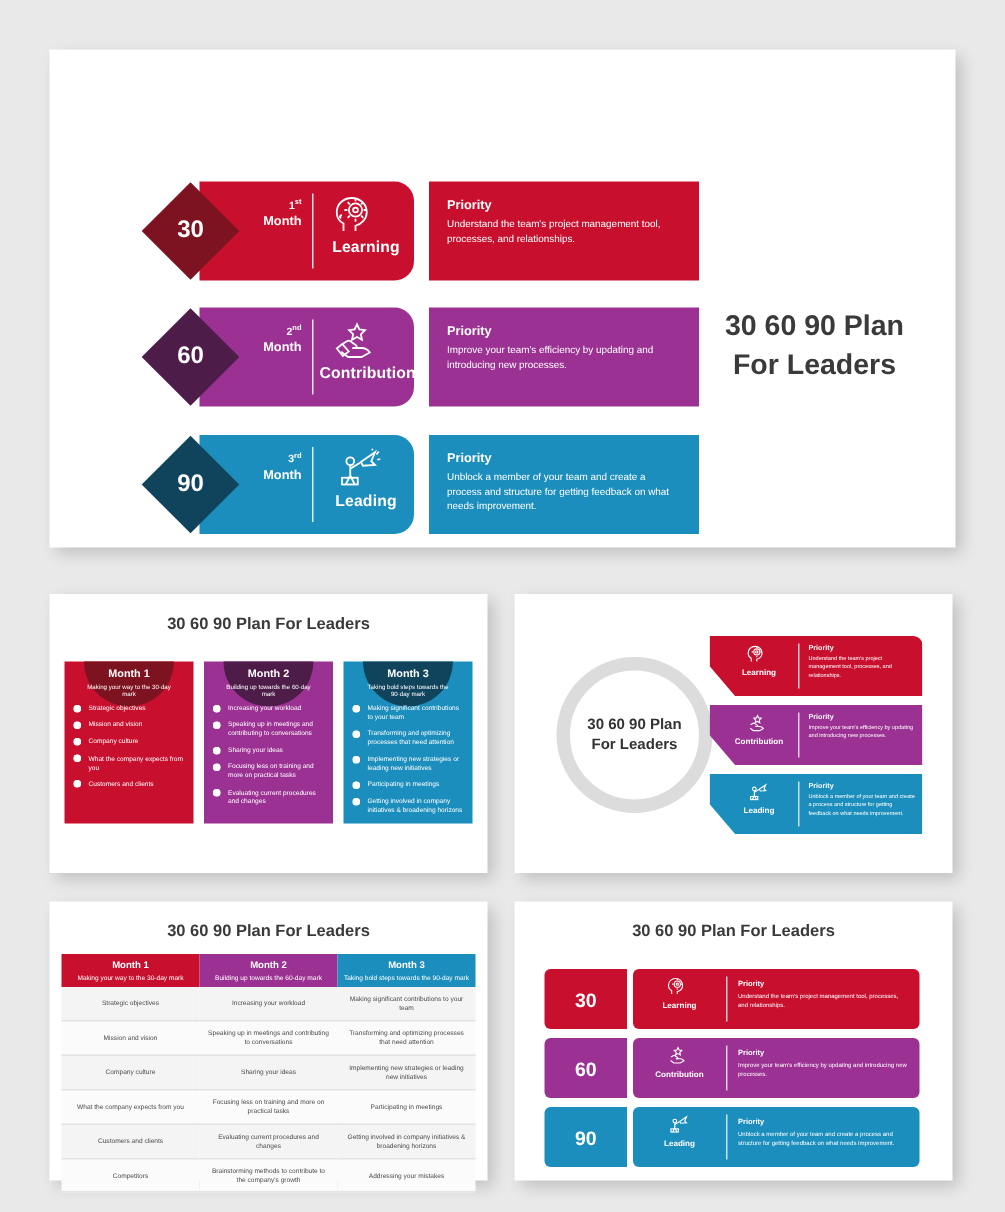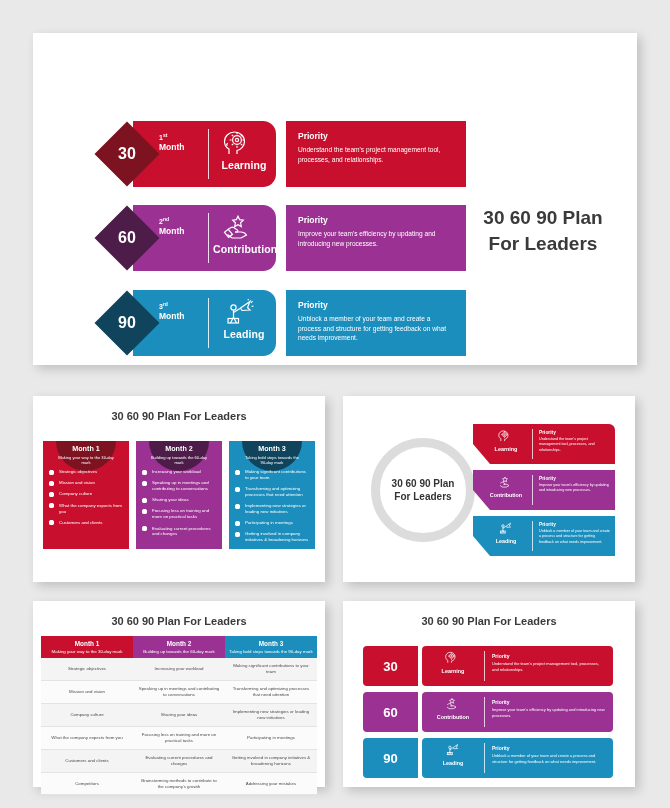--- a/index.html
+++ b/index.html
@@ -66,21 +66,21 @@
     font-weight: bold;
     font-size: 16px;
     z-index: 3;
   }
 
   .hero-month {
     position: absolute;
     left: 66px;
     top: 12px;
     width: 42px;
-    text-align: left;
+    text-align: right;
     color: #fff;
     line-height: 1.1;
     z-index: 3;
   }
   .hero-month .ord { font-size: 7px; font-weight: bold; display:block;}
   .hero-month .ord sup { font-size: 5px; }
   .hero-month .mo  { font-size: 8.5px; font-weight: bold; display:block; margin-top:1px;}
 
   .hero-divider {
     position: absolute;

